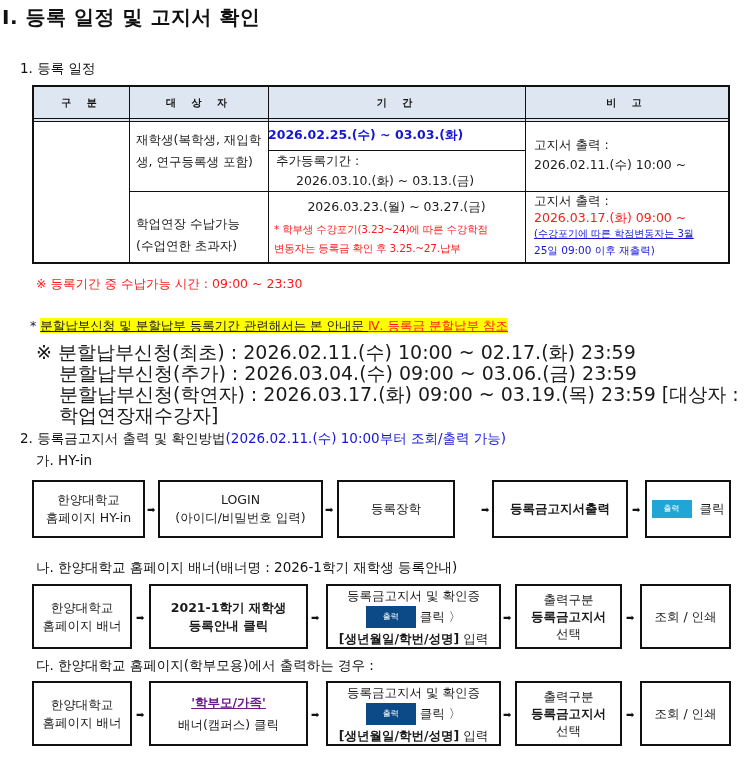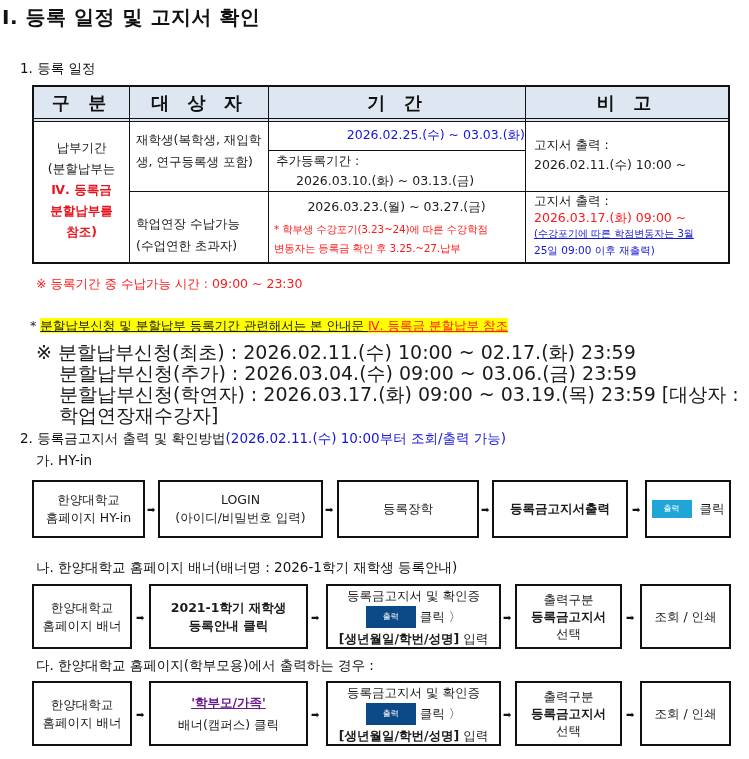--- a/index.html
+++ b/index.html
@@ -10,21 +10,21 @@
   .h2 { font-size:13.5px; color:#111; }
   .blue { color:#1515d6; }
   .red { color:#ff1a1a; }
   .darkred { color:#e8141e; }
   .hl { background:#ffff00; }
   .under { text-decoration:underline; }
 
   
   .tbl { left:32px; top:85px; width:698px; height:179px; border:2px solid #111; box-sizing:border-box; }
   .hdr { position:absolute; left:0; top:0; right:0; height:31px; background:#dde6f1; border-bottom:4px double #111; }
-  .hcell { position:absolute; top:0; height:31px; line-height:31px; text-align:center; font-size:18px; font-weight:bold; letter-spacing:6px; color:#111; }
+  .hcell { position:absolute; top:0; height:31px; line-height:31px; text-align:center; font-size:10px; font-weight:bold; letter-spacing:6px; color:#111; }
   .vline { position:absolute; top:0; bottom:0; width:0; border-left:1.5px solid #111; }
   .hline { position:absolute; height:0; border-top:1.5px solid #111; }
   .cell { position:absolute; font-size:12.5px; line-height:20px; }
 
   
   .box { position:absolute; border:2.5px solid #111; box-sizing:border-box; display:flex; flex-direction:column;
          align-items:center; justify-content:center; text-align:center; font-size:12.5px; line-height:18px; color:#1a1a1a; background:#fff; }
   .arrow { position:absolute; font-size:10px; color:#111; line-height:10px; }
   .btn-print { display:inline-block; color:#fff; font-size:8px; text-align:center; vertical-align:middle; }
   .btn-teal { background:#1fa6d6; width:40px; height:18px; line-height:18px; }
@@ -47,34 +47,27 @@
     <div class="hcell" style="left:492px; width:202px;">비 고</div>
   </div>
 
   <div class="vline" style="left:95px;"></div>
   <div class="vline" style="left:234px;"></div>
   <div class="vline" style="left:491px;"></div>
 
   <div class="hline" style="left:95px; right:0; top:104px;"></div>
   <div class="hline" style="left:234px; width:257px; top:63px;"></div>
 
-  <div class="cell" style="left:0; top:50px; width:95px; text-align:center; line-height:21px;">
-    <div>납부기간</div>
-    <div>(분할납부는</div>
-    <div class="darkred bold">Ⅳ. 등록금</div>
-    <div class="darkred bold">분할납부를</div>
-    <div class="darkred bold">참조)</div>
-  </div>
 
   <div class="cell" style="left:102px; top:42px; width:130px; line-height:22px;">
     <div>재학생(복학생, 재입학</div>
     <div>생, 연구등록생 포함)</div>
   </div>
 
-  <div class="cell blue" style="left:234px; top:38px; width:257px; text-align:right;">2026.02.25.(수) ~ 03.03.(화)</div>
+  <div class="cell blue" style="left:234px; top:38px; width:257px; text-align:left;font-weight:bold;">2026.02.25.(수) ~ 03.03.(화)</div>
   <div class="cell" style="left:242px; top:64px; width:240px;">추가등록기간 :</div>
   <div class="cell" style="left:262px; top:84px; width:225px;">2026.03.10.(화) ~ 03.13.(금)</div>
 
   <div class="cell" style="left:500px; top:48px; width:190px;">
     <div>고지서 출력 :</div>
     <div>2026.02.11.(수) 10:00 ~</div>
   </div>
 
   <div class="cell" style="left:102px; top:126px; width:130px; line-height:22px;">
     <div>학업연장 수납가능</div>
@@ -116,21 +109,21 @@
 <div class="box" style="left:32px; top:480px; width:113px; height:58px;">
   <div>한양대학교</div>
   <div>홈페이지 HY-in</div>
 </div>
 <div class="arrow" style="left:147px; top:505px;">➡</div>
 <div class="box" style="left:158px; top:480px; width:165px; height:58px;">
   <div>LOGIN</div>
   <div>(아이디/비밀번호 입력)</div>
 </div>
 <div class="arrow" style="left:325px; top:505px;">➡</div>
-<div class="box" style="left:337px; top:480px; width:142px; height:58px;">
+<div class="box" style="left:337px; top:480px; width:118px; height:58px;">
   <div>등록장학</div>
 </div>
 <div class="arrow" style="left:481px; top:505px;">➡</div>
 <div class="box" style="left:492px; top:480px; width:136px; height:58px;">
   <div class="bold">등록금고지서출력</div>
 </div>
 <div class="arrow" style="left:632px; top:505px;">➡</div>
 <div class="box" style="left:645px; top:480px; width:86px; height:58px; flex-direction:row; gap:8px;">
   <span class="btn-print btn-teal">출력</span>
   <span>클릭</span>

